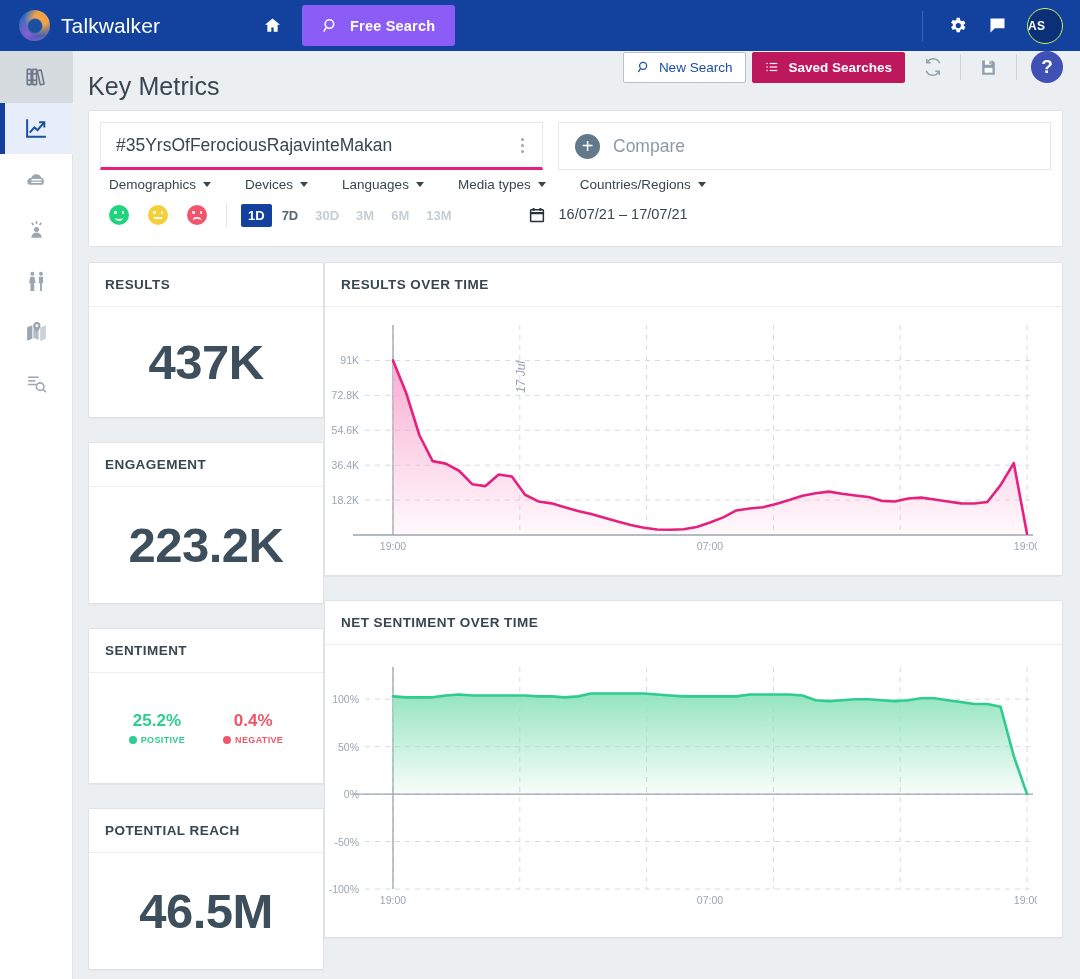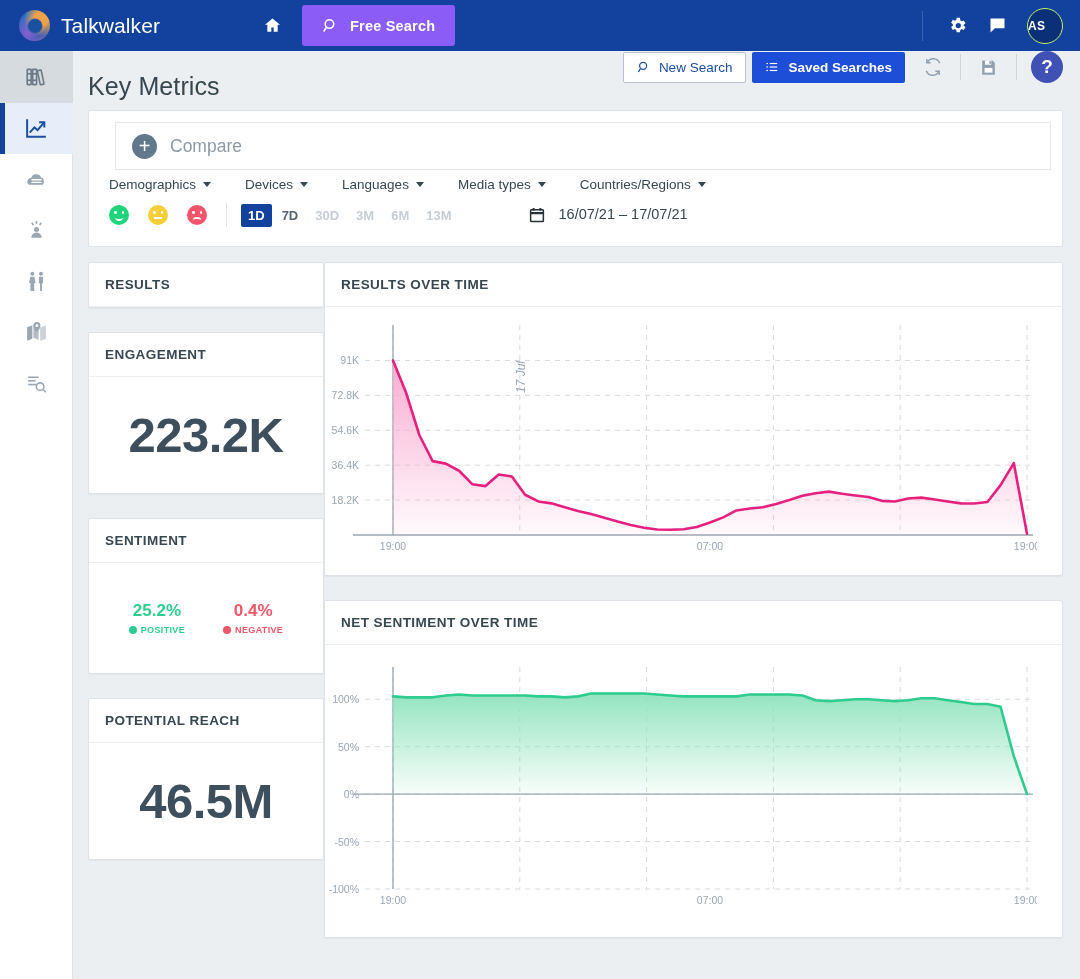--- a/index.html
+++ b/index.html
@@ -99,21 +99,21 @@
   .title-actions {
     margin-left: auto; display: flex; align-items: center;
   }
   .btn-outline {
     height: 31px; border: 1px solid #b9c2cc; background: #fff;
     border-radius: 2px; color: #1b4fa0; font-size: 13.5px;
     display: flex; align-items: center; padding: 0 13px;
   }
   .btn-outline .lbl { margin-left: 8px; }
   .btn-primary {
-    height: 31px; background: #1d4ed8; border-radius: 2px;
+    height: 31px; background: #be185d; border-radius: 2px;
     color: #fff; font-size: 13.5px; display: flex; align-items: center;
     padding: 0 13px; margin-left: 6px; font-weight: bold;
   }
   .btn-primary .lbl { margin-left: 9px; }
   .act-icon {
     width: 31px; height: 31px; margin-left: 12px;
     display: flex; align-items: center; justify-content: center;
     color: #90a0ae;
   }
   .act-sep { width: 1px; height: 26px; background: #ccd3da; margin-left: 12px; }
@@ -433,20 +433,28 @@
       </div>
       <div class="act-sep"></div>
       <div class="help-badge">
         <span>?</span>
       </div>
     </div>
   </div>
 
   <div class="query-panel">
     <div class="query-row">
+      <div class="query-box">
+        <div class="query-text">#35YrsOfFerociousRajavinteMakan</div>
+        <div class="kebab">
+            <i></i>
+            <i></i>
+            <i></i>
+          </div>
+      </div>
       <div class="compare-box">
         <div class="plus-circle">+</div>
         <div class="compare-label">Compare</div>
       </div>
     </div>
 
     <div class="filters-row">
       <div class="filter">
         <span>Demographics</span>
         <span class="caret"></span>
@@ -500,20 +508,23 @@
         <span class="dr-label">16/07/21 – 17/07/21</span>
       </div>
     </div>
   </div>
 
   <div class="grid">
 
     <div class="col-left">
       <div class="card">
         <div class="card-head">RESULTS</div>
+        <div class="kpi-body">
+          <div class="kpi-value">437K</div>
+        </div>
       </div>
 
       <div class="card">
         <div class="card-head">ENGAGEMENT</div>
         <div class="kpi-body tall">
           <div class="kpi-value">223.2K</div>
         </div>
       </div>
 
       <div class="card">

